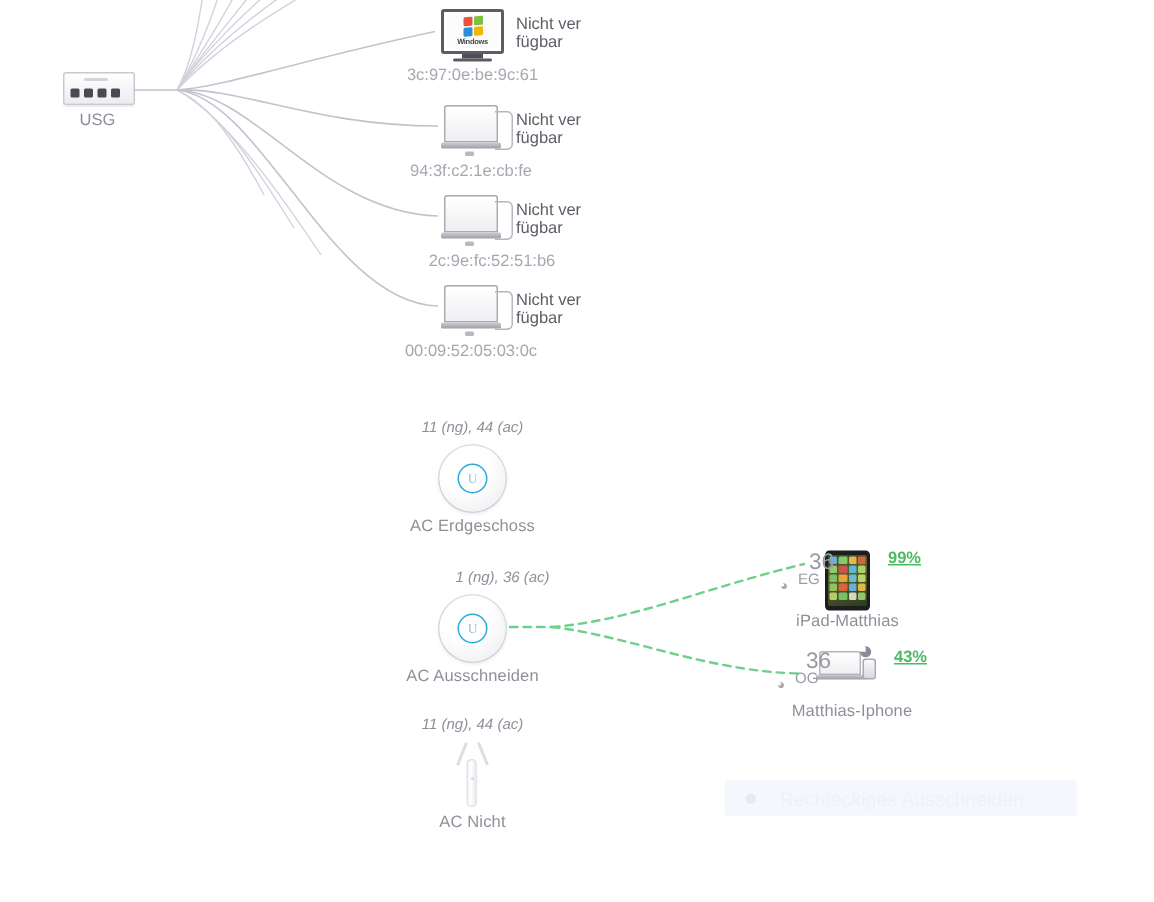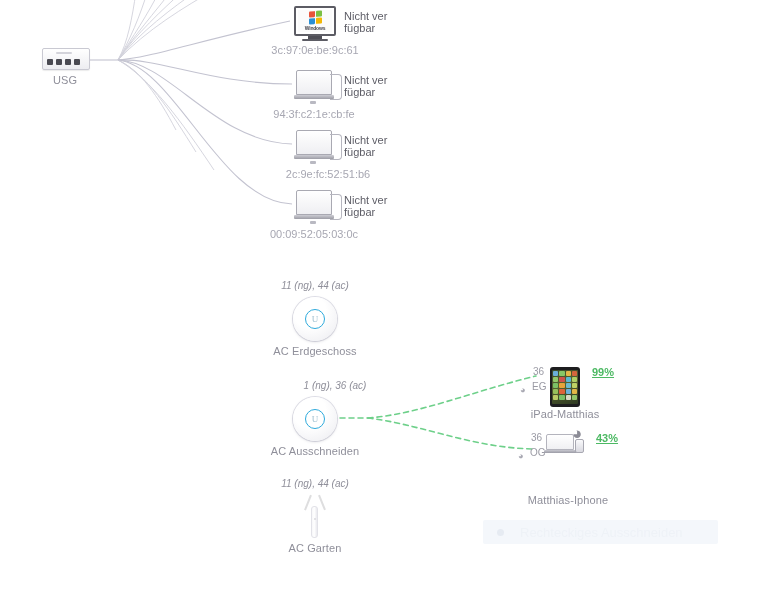--- a/index.html
+++ b/index.html
@@ -70,24 +70,25 @@
   }
   .pct {
     position: absolute;
     font-size: 11px;
     font-weight: bold;
     white-space: nowrap;
     text-decoration: underline;
   }
   .chan {
     position: absolute;
-    font-size: 10px;
+    font-size: 15px;
     color: #9a9aa4;
     white-space: nowrap;
     text-align: right;
+    margin-left: 12px;
   }
   .ssid {
     position: absolute;
     font-size: 10px;
     color: #9a9aa4;
     white-space: nowrap;
   }
   .wifi-glyph {
     position: absolute;
     font-size: 9px;
@@ -495,21 +496,21 @@
   </div>
 
   <div class="node" style="left:295px; top:494px; width:40px; height:46px;">
     <div class="radio-label" style="top:-16px;">11 (ng), 44 (ac)</div>
     <div class="ant-wrap">
       <span class="ant-arm l"></span>
       <span class="ant-arm r"></span>
       <span class="ant-body"></span>
       <span class="ant-dot"></span>
     </div>
-    <div class="node-label center" style="top:48px;">AC Garten</div>
+    <div class="node-label center" style="top:48px;">AC Nicht</div>
   </div>
 
   <div class="node" style="left:550px; top:367px; width:30px; height:40px;">
     <div class="ipad-frame">
       <div class="ipad-screen">
         <i style="background:#6fb7e8"></i>
           <i style="background:#8ed16b"></i>
         <i style="background:#f0c04a"></i>
           <i style="background:#e0673f"></i>
         <i style="background:#9ad36f"></i>
@@ -541,21 +542,21 @@
     <div class="phone-wrap">
       <span class="ph-lid"></span>
       <span class="ph-base"></span>
       <span class="ph-dev"></span>
       <span class="ph-wifi">◕</span>
     </div>
     <div class="chan" style="left:-24px; top:5px; width:20px;">36</div>
     <span class="wifi-glyph" style="left:-28px; top:25px;">◕</span>
     <div class="ssid" style="left:-16px; top:20px;">OG</div>
     <div class="pct" style="left:50px; top:5px; color:#4cb963;">43%</div>
-    <div class="node-label center" style="top:41px;margin-top:26px;">Matthias-Iphone</div>
+    <div class="node-label center" style="top:41px;">Matthias-Iphone</div>
   </div>
 
   <div id="snip-overlay" style="left:483px; top:520px; width:235px; height:24px;">
     <span class="snip-dot"></span>
     <span class="snip-text">Rechteckiges Ausschneiden</span>
   </div>
 
 </div>
 
 </body></html>

